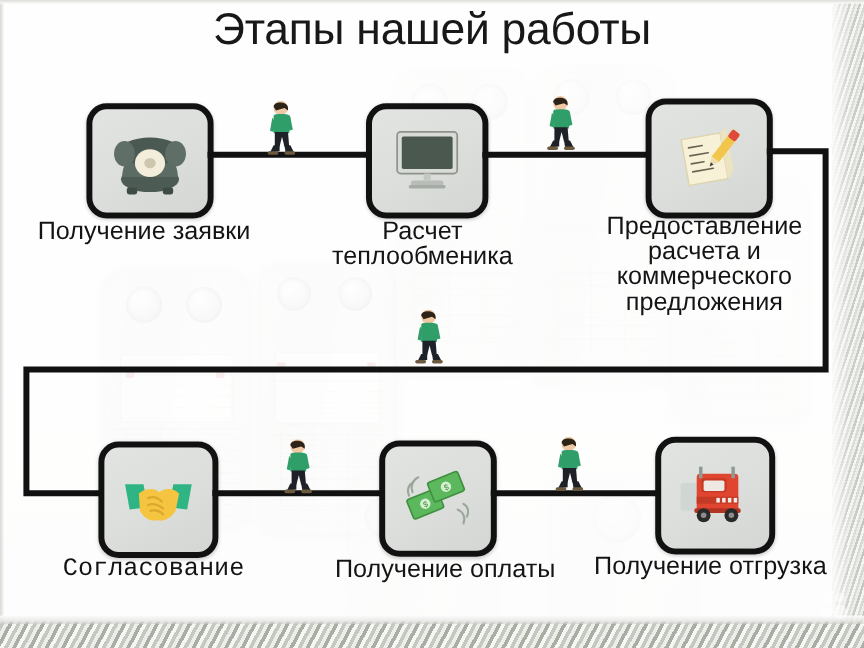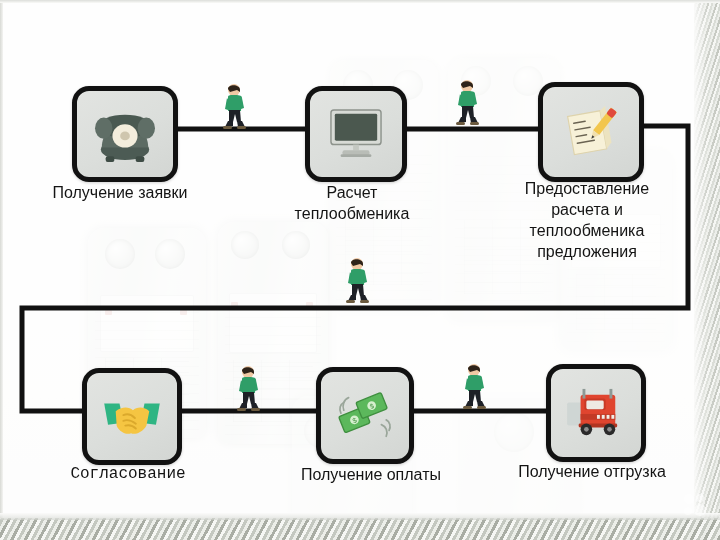--- a/index.html
+++ b/index.html
@@ -174,21 +174,21 @@
     box-shadow: 0 1px 3px rgba(0,0,0,0.18);
     display: flex;
     align-items: center;
     justify-content: center;
     overflow: hidden;
   }
   .step-label {
     position: absolute;
     text-align: center;
     color: #141414;
-    font-size: 16px;
+    font-size: 21px;
     line-height: 21px;
     font-weight: 400;
     font-family: "Liberation Sans", sans-serif;
     white-space: pre-line;
   }
 
   
   .walker {
     position: absolute;
   }
@@ -262,20 +262,21 @@
     <div class="hx" style="left:460px; top:400px; width:120px; height:120px; opacity:0.38;">
       <div class="port" style="left:28%; top:10%; width:40px; height:40px;"></div>
     </div>
     <div class="bg-wash"></div>
   </div>
 
   <div class="edge-stripe-right"></div>
   <div class="edge-line-left"></div>
   <div class="edge-line-top"></div>
 
+  <div class="title">Этапы нашей работы</div>
 
   <svg id="connectors" width="720" height="540">
     <g id="connector-group" fill="none" stroke-linecap="square" stroke-linejoin="miter" stroke="#111111" stroke-width="5">
         <path d="M 168 129 L 305 129"></path>
         <path d="M 397 129 L 538 129"></path>
         <path d="M 634 126 L 688 126 L 688 308 L 22 308 L 22 411 L 82 411"></path>
         <path d="M 172 411 L 316 411"></path>
         <path d="M 404 411 L 546 411"></path>
       </g>
   </svg>
@@ -327,21 +328,21 @@
         <g transform="rotate(38 40 26)">
           <rect x="36" y="2" width="8" height="30" fill="#f2c64d"></rect>
           <rect x="36" y="2" width="8" height="8" rx="2" fill="#e04a3c"></rect>
           <polygon points="36,32 44,32 40,40" fill="#f0dfae"></polygon>
           <polygon points="38.5,36.5 41.5,36.5 40,40" fill="#3b3b3b"></polygon>
         </g>
       </svg>
     </div>
     <div class="step-label" id="label-3" style="left: 482px; top: 178px; width: 210px;">Предоставление
 расчета и
-теплообменика
+коммерческого
 предложения</div>
   </div>
 
   <div class="step">
     <div class="step-box" id="box-4" style="left: 82px; top: 368px; width: 90px; height: 87px;">
       <svg width="60" height="46" viewBox="0 0 62 48">
         <polygon points="2,10 18,10 22,30 6,32" fill="#2fb583"></polygon>
         <polygon points="60,10 44,10 40,30 56,32" fill="#2fb583"></polygon>
         <path d="M14 18 C20 13 28 13 32 17 C36 13 44 13 49 18 L46 33 C42 40 34 43 30 41 C26 43 18 40 15 33 Z" fill="#f5c542"></path>
         <path d="M22 22 C27 20 31 22 34 25" stroke="#dba92c" stroke-width="2" fill="none" stroke-linecap="round"></path>

